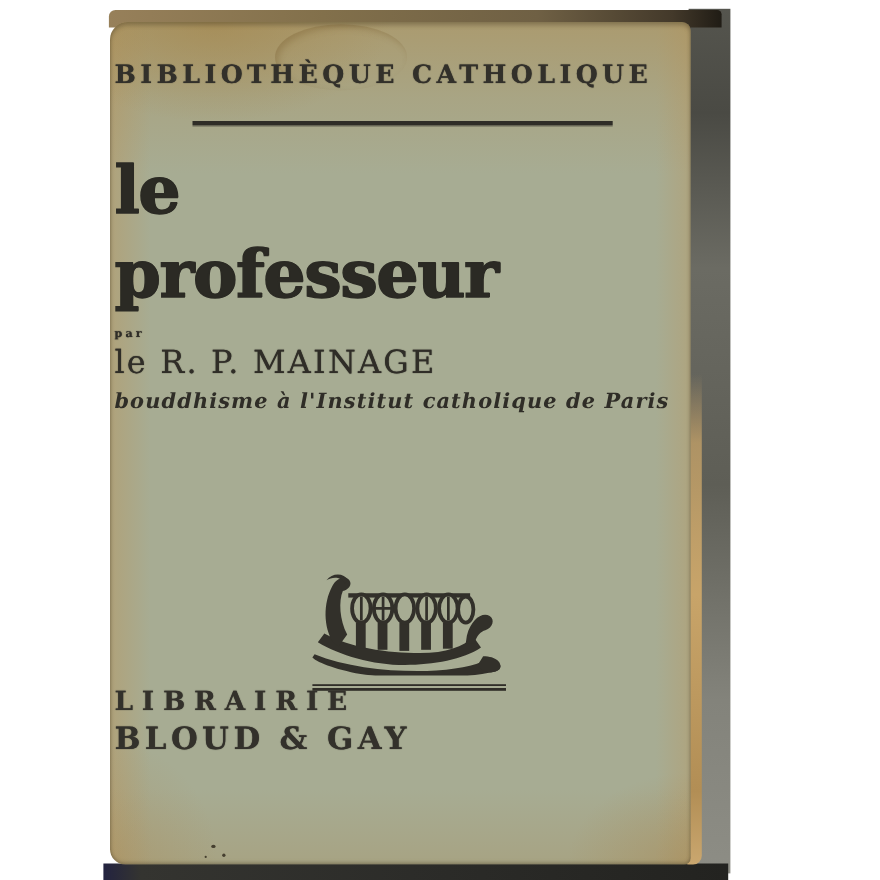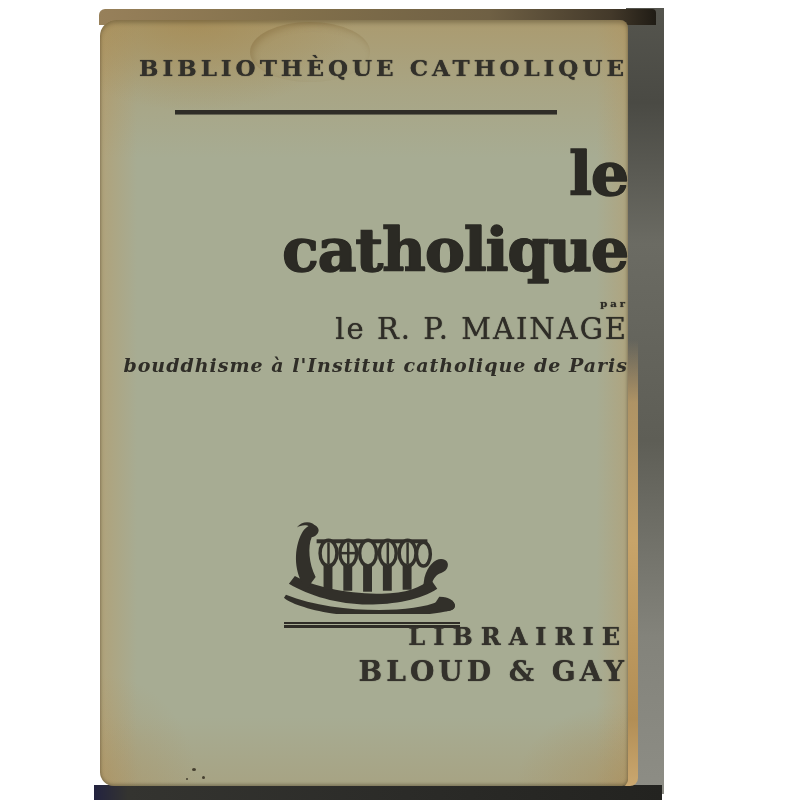--- a/index.html
+++ b/index.html
@@ -31,21 +31,21 @@
       radial-gradient(160px 120px at 100% 100%,rgba(170,140,86,.5),rgba(170,140,86,0) 70%),
       radial-gradient(140px 160px at 0% 100%,rgba(172,144,92,.45),rgba(172,144,92,0) 70%),
       linear-gradient(180deg,rgba(173,143,87,.6) 0%,rgba(173,143,87,.25) 9%,rgba(173,143,87,0) 18%),
       linear-gradient(0deg,rgba(167,140,90,.28) 0%,rgba(167,140,90,0) 9%),
       linear-gradient(90deg,rgba(186,150,92,.45) 0%,rgba(186,150,92,0) 7%),
       linear-gradient(270deg,rgba(186,152,96,.4) 0%,rgba(186,152,96,0) 6%),
       #a7ac93;
     border-radius:16px 8px 6px 14px;
     box-shadow:inset 0 3px 4px rgba(60,50,30,.35), inset 0 -2px 3px rgba(80,70,45,.4);}
 
-  .content{position:absolute;left:4px;right:0;top:0;bottom:0;text-align:right;color:#2f2d27;}
+  .content{position:absolute;left:4px;right:0;top:0;bottom:0;text-align:left;color:#2f2d27;}
 
   .series{position:absolute;left:0;right:0;top:32px;font-weight:bold;font-size:23px;line-height:31px;
     letter-spacing:4px;color:#32302a;text-shadow:0 0 1px #32302a;}
   .rule-1{position:absolute;left:50%;top:90px;width:382px;height:5px;margin-left:-191px;
     background:linear-gradient(180deg,#2f2d27 0 4px,rgba(47,45,39,.55) 4px 5px);}
 
   .book-title{position:absolute;left:0;right:0;top:116px;font-weight:bold;font-size:60px;line-height:76px;
     letter-spacing:-1px;color:#2b2a24;-webkit-text-stroke:1.3px #2b2a24;text-shadow:1px 0 0 #2b2a24;}
 
   .par{position:absolute;left:0;right:0;top:278px;font-weight:bold;font-size:10px;letter-spacing:3px;text-shadow:0 0 1px #2f2d27;}
@@ -86,21 +86,21 @@
     <div class="content">
 
       <div class="series">
         <div>BIBLIOTHÈQUE CATHOLIQUE</div>
       </div>
 
       <div class="rule-1"></div>
 
       <div class="book-title">
         <div>le</div>
-        <div>catholique</div>
+        <div>professeur</div>
       </div>
 
       <div class="par">par</div>
       <div class="author">le R. P. MAINAGE</div>
       <div class="affiliation">bouddhisme à l'Institut catholique de Paris</div>
 
       <svg class="emblem" viewBox="0 0 180 96" xmlns="http://www.w3.org/2000/svg">
         <g fill="#32302a" stroke="none">
 
           <path d="M3,77 C35,90 80,94 115,92 C140,90 156,86 164,80 C174,83 178,90 169,93 C140,100 85,101 50,96 C25,92 6,85 1,80 Z"></path>

